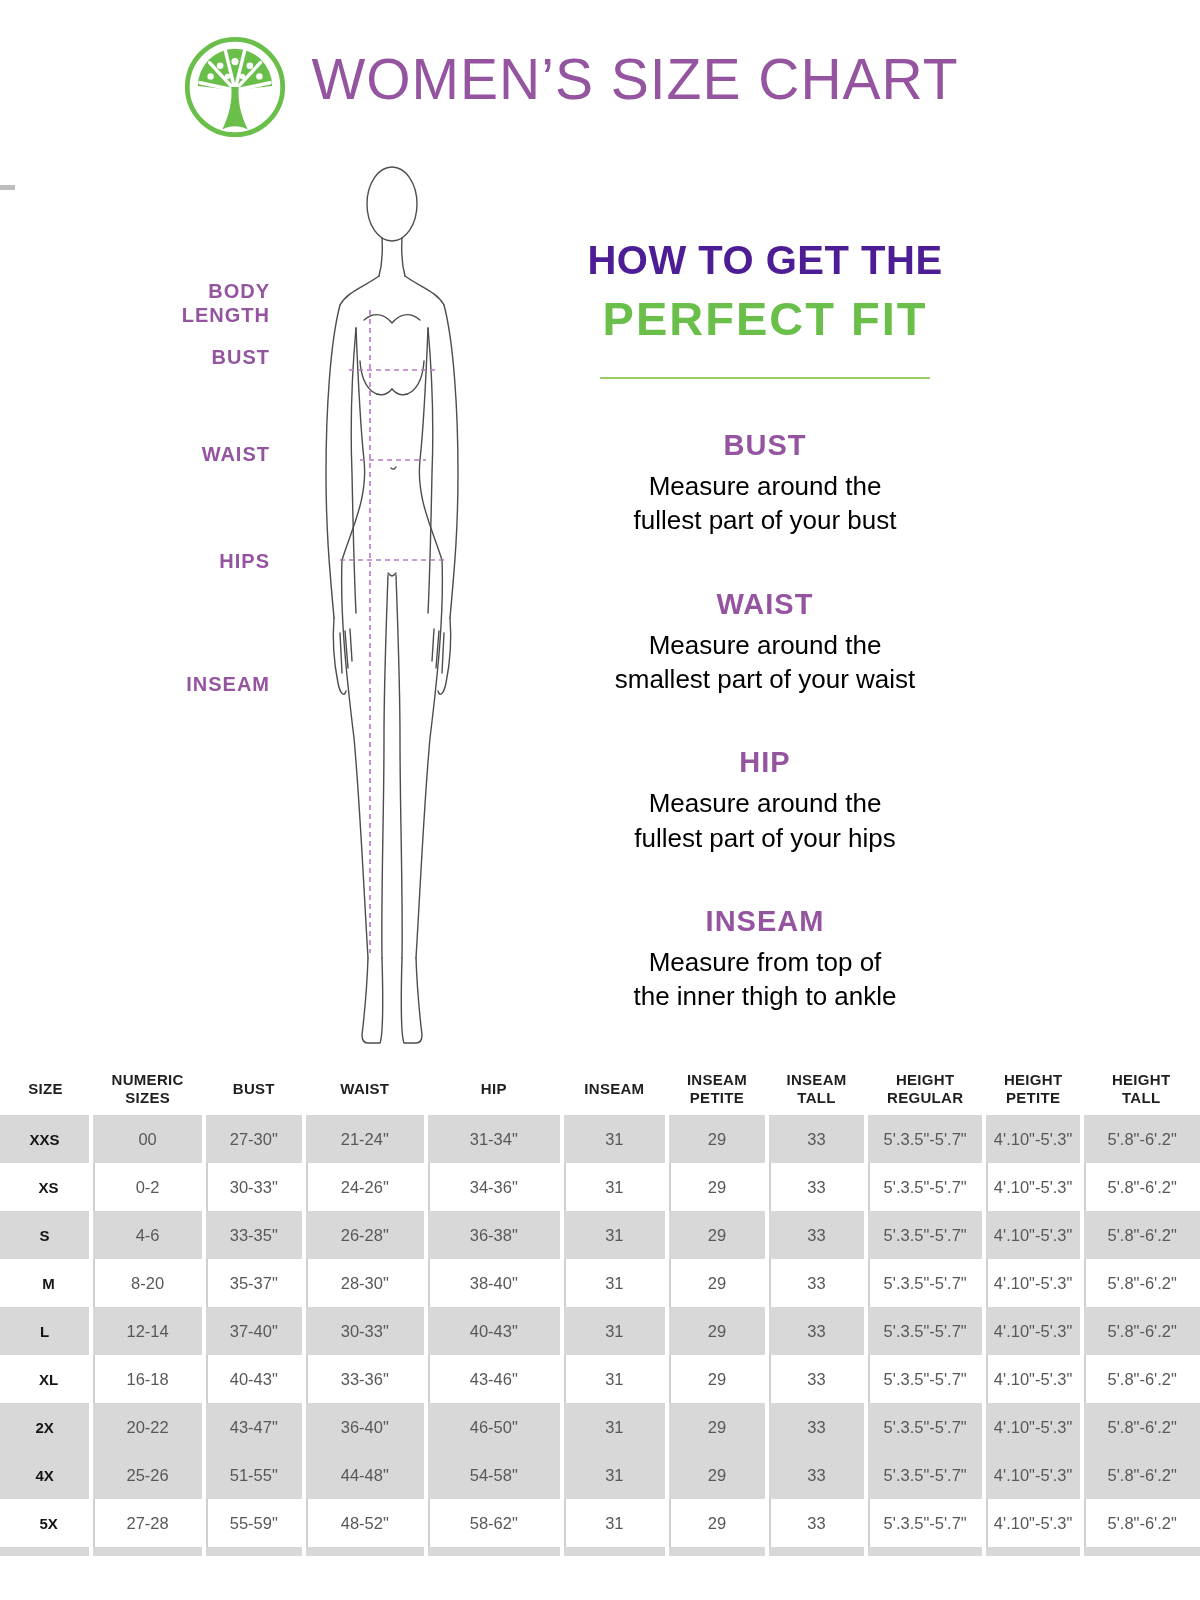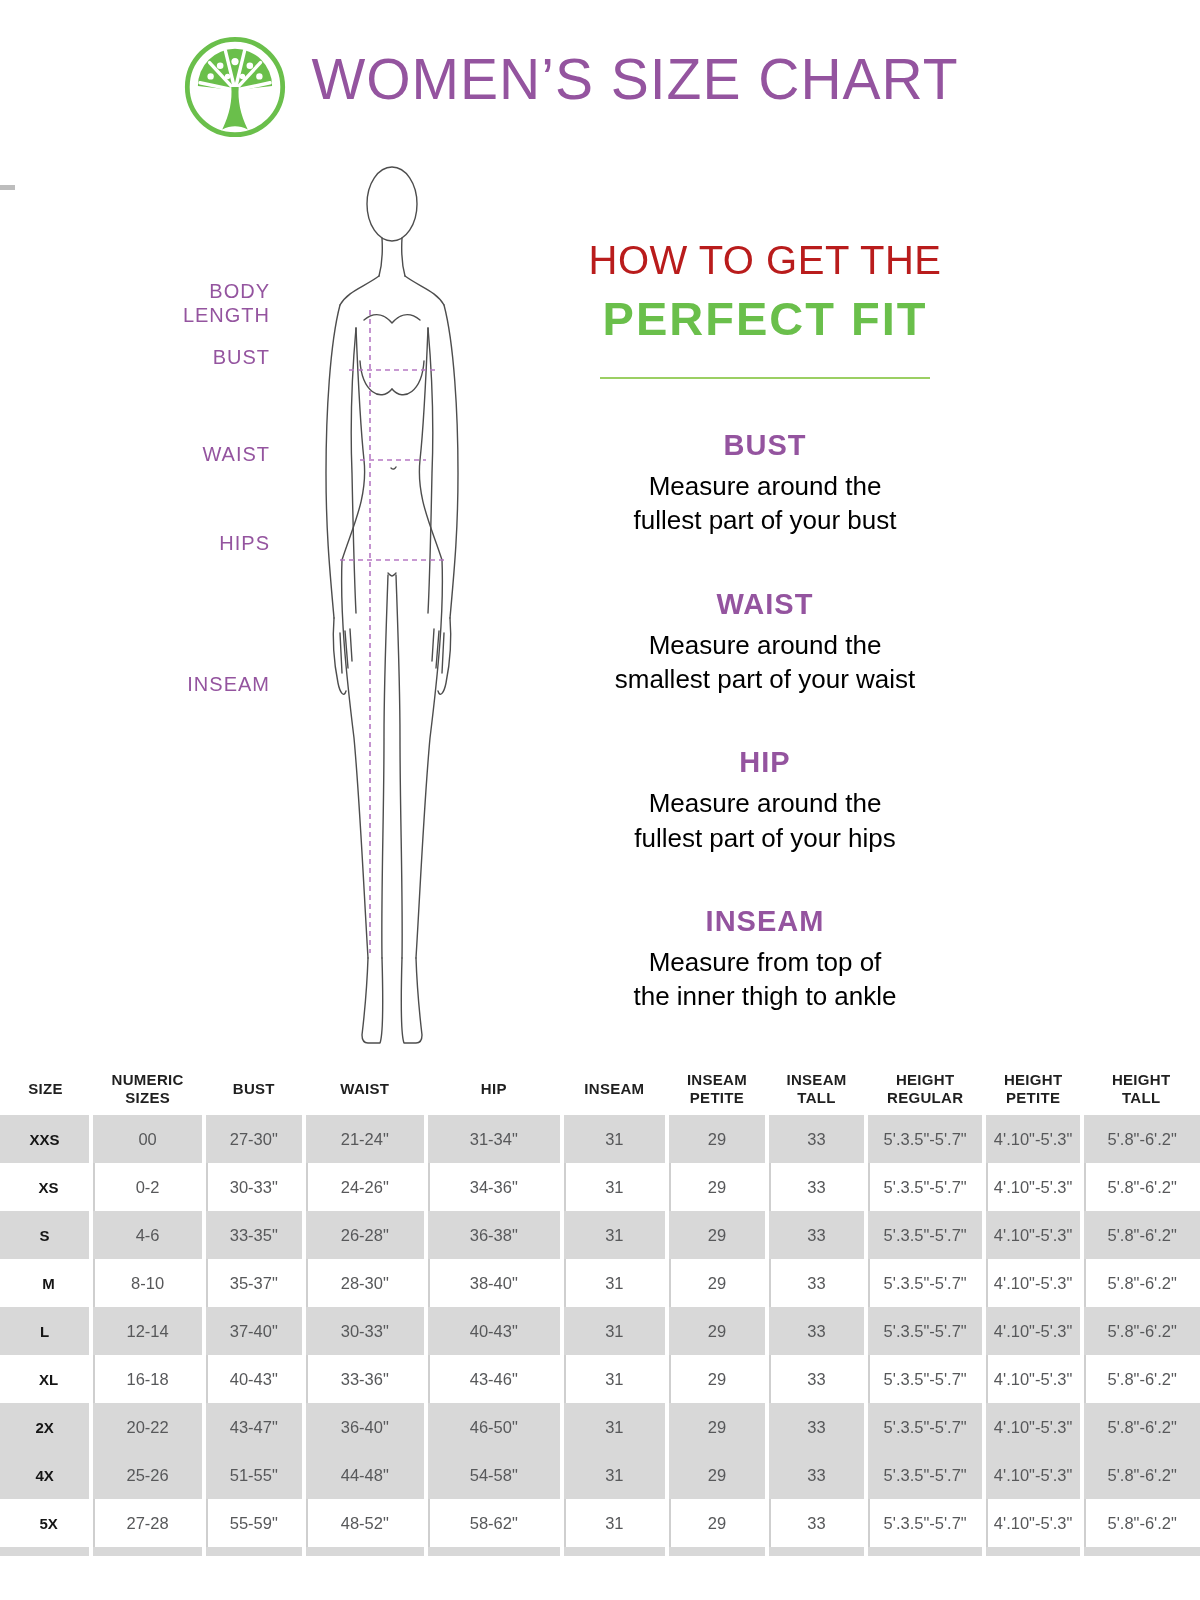--- a/index.html
+++ b/index.html
@@ -22,38 +22,38 @@
     color: #94549f; white-space: nowrap;
   }
   #edge-dash {
     position: absolute; left: 0; top: 185px; width: 15px; height: 5px;
     background: #bdbdbd;
   }
 
   
   .fig-label {
     position: absolute; right: 930px; text-align: right;
-    color: #94549f; font-size: 20px; font-weight: 400; letter-spacing: 1px;
+    color: #94549f; font-size: 20px; font-weight: 700; letter-spacing: 1px;
     line-height: 1.18; white-space: pre-line;
   }
   #label-body-length { top: 280px; }
   #label-bust   { top: 346px; }
   #label-waist  { top: 443px; }
-  #label-hips   { top: 532px; }
+  #label-hips   { top: 550px; }
   #label-inseam { top: 673px; }
 
   #figure-svg { position: absolute; left: 292px; top: 163px; width: 200px; height: 882px; }
 
   
   #guide {
     position: absolute; left: 580px; top: 238px; width: 370px;
     text-align: center;
   }
   #guide-title-1 {
-    font-size: 40px; font-weight: 400; color: #b91c1c; letter-spacing: 0.5px;
+    font-size: 40px; font-weight: 700; color: #4c1d95; letter-spacing: 0.5px;
   }
   #guide-title-2 {
     font-size: 47px; font-weight: 800; color: #6abf4b; letter-spacing: 2px;
     margin-top: 8px;
   }
   #guide-divider {
     width: 330px; height: 2px; background: #9bcf63; border: 0;
     margin: 31px auto 0 auto;
   }
   .guide-section { margin-top: 50px; }
@@ -279,21 +279,21 @@
             <td>36-38"</td>
             <td>31</td>
             <td>29</td>
             <td>33</td>
             <td>5'.3.5"-5'.7"</td>
             <td>4'.10"-5'.3"</td>
             <td>5'.8"-6'.2"</td>
           </tr>
           <tr class="plain">
             <td class="size-cell">M</td>
-            <td>8-10</td>
+            <td>8-20</td>
             <td>35-37"</td>
             <td>28-30"</td>
             <td>38-40"</td>
             <td>31</td>
             <td>29</td>
             <td>33</td>
             <td>5'.3.5"-5'.7"</td>
             <td>4'.10"-5'.3"</td>
             <td>5'.8"-6'.2"</td>
           </tr>

